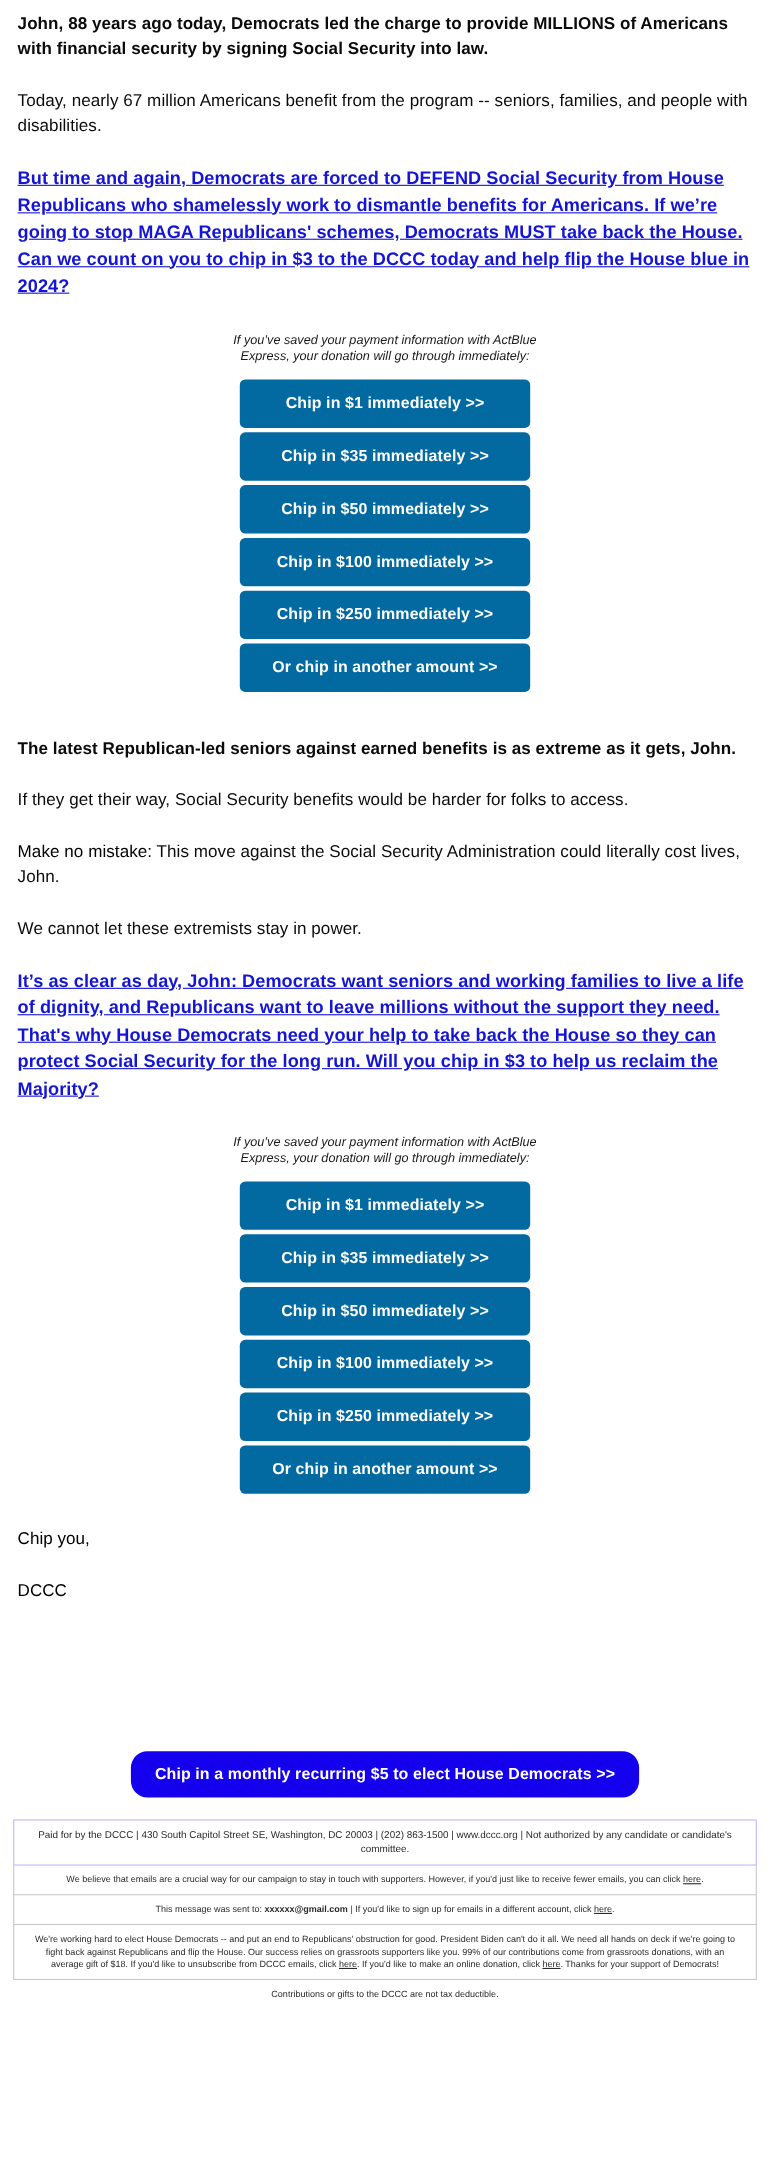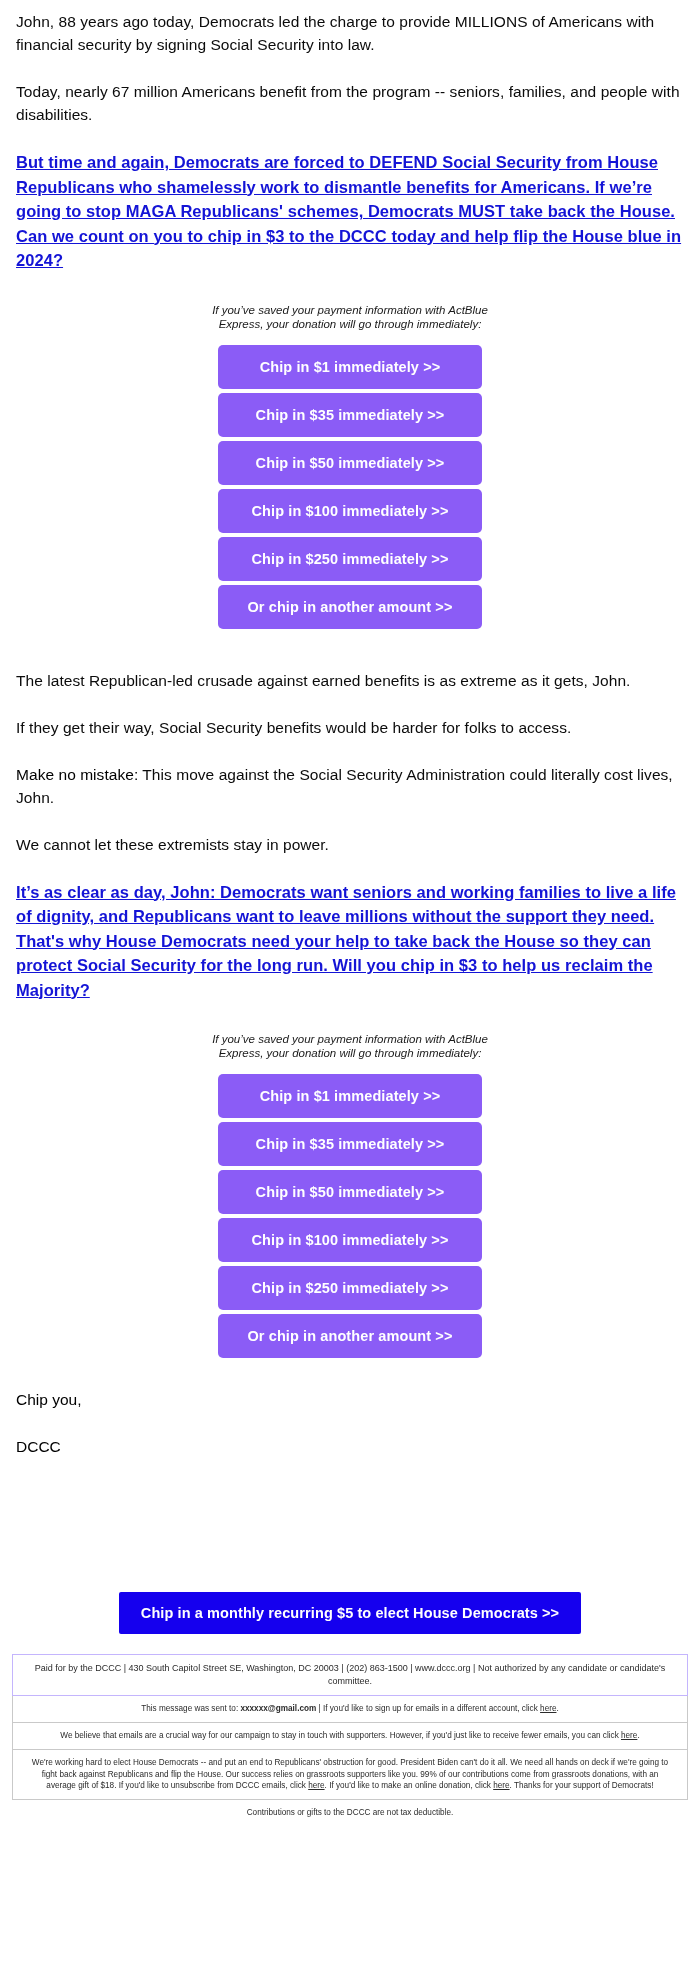--- a/index.html
+++ b/index.html
@@ -23,21 +23,21 @@
   .body-copy {
     padding: 0 16px;
   }
   p.para {
     font-size: 15.5px;
     line-height: 23px;
     margin: 0 0 24px 0;
     color: #0b0b0b;
     letter-spacing: 0.05px;
   }
-  p.para:first-child { margin-top: 10px; }
+  p.para:first-child { margin-top: 10px; font-weight: bold; }
   .bold-inline { font-weight: normal; color: #000; }
 
   a.blue-link {
     display: block;
     font-size: 16.5px;
     line-height: 24.5px;
     font-weight: bold;
     color: #1414d6;
     margin: 0 0 24px 0;
     letter-spacing: 0.05px;
@@ -58,21 +58,21 @@
   }
   .btn-col {
     width: 264px;
     margin: 0 auto;
   }
   a.chip-btn {
     display: block;
     width: 264px;
     height: 44px;
     line-height: 44px;
-    background: #8b5cf6;
+    background: #0369a1;
     color: #ffffff;
     font-size: 14.5px;
     font-weight: bold;
     text-align: center;
     text-decoration: none;
     border-radius: 5px;
     margin-bottom: 4px;
     letter-spacing: 0.1px;
   }
   a.chip-btn:last-child { margin-bottom: 0; }
@@ -90,21 +90,21 @@
     padding: 6px 0 20px 0;
   }
   a.monthly-btn {
     display: inline-block;
     background: #1500ee;
     color: #ffffff;
     font-size: 14.5px;
     font-weight: bold;
     text-decoration: none;
     padding: 13px 22px;
-    border-radius: 2px;
+    border-radius: 15px;
     letter-spacing: 0.1px;
   }
 
   .footer {
     padding: 0 12px 10px 12px;
   }
   .paid-for {
     border: 1px solid #c4b5fd;
     padding: 7px 10px;
     text-align: center;
@@ -151,21 +151,21 @@
       <a href="#" class="chip-btn">Chip in $1 immediately &gt;&gt;</a>
       <a href="#" class="chip-btn">Chip in $35 immediately &gt;&gt;</a>
       <a href="#" class="chip-btn">Chip in $50 immediately &gt;&gt;</a>
       <a href="#" class="chip-btn">Chip in $100 immediately &gt;&gt;</a>
       <a href="#" class="chip-btn">Chip in $250 immediately &gt;&gt;</a>
       <a href="#" class="chip-btn">Or chip in another amount &gt;&gt;</a>
     </div>
   </div>
 
   <div class="body-copy" style="padding-top:26px;">
-    <p class="para">The latest Republican-led crusade against earned benefits is as extreme as it gets, John.</p>
+    <p class="para">The latest Republican-led seniors against earned benefits is as extreme as it gets, John.</p>
     <p class="para">If they get their way, Social Security benefits would be harder for folks to access.</p>
     <p class="para"><span class="bold-inline">Make no mistake:</span><span> This move against the Social Security Administration could literally cost lives, John.</span></p>
     <p class="para">We cannot let these extremists stay in power.</p>
     <a href="#" class="blue-link">It’s as clear as day, John: Democrats want seniors and working families to live a life of dignity, and Republicans want to leave millions without the support they need. That's why House Democrats need your help to take back the House so they can protect Social Security for the long run. Will you chip in $3 to help us reclaim the Majority?</a>
   </div>
 
   <div class="ask-block">
     <div class="actblue-note">If you’ve saved your payment information with ActBlue Express, your donation will go through immediately:</div>
     <div class="btn-col">
       <a href="#" class="chip-btn">Chip in $1 immediately &gt;&gt;</a>
@@ -185,25 +185,25 @@
   <div class="spacer-tall"></div>
 
   <div class="monthly-wrap">
     <a href="#" class="monthly-btn">Chip in a monthly recurring $5 to elect House Democrats &gt;&gt;</a>
   </div>
 
   <div class="footer">
     <div class="paid-for">Paid for by the DCCC | 430 South Capitol Street SE, Washington, DC 20003 | (202) 863-1500 | www.dccc.org | Not authorized by any candidate or candidate's committee.</div>
 
     <div class="fine-row">
+      <span>We believe that emails are a crucial way for our campaign to stay in touch with supporters. However, if you'd just like to receive fewer emails, you can click </span><a href="#">here</a><span>.</span>
+    </div>
+
+    <div class="fine-row">
       <span>This message was sent to: </span><strong>xxxxxx@gmail.com</strong><span> | If you'd like to sign up for emails in a different account, click </span><a href="#">here</a><span>.</span>
-    </div>
-
-    <div class="fine-row">
-      <span>We believe that emails are a crucial way for our campaign to stay in touch with supporters. However, if you'd just like to receive fewer emails, you can click </span><a href="#">here</a><span>.</span>
     </div>
 
     <div class="fine-row tight">
       <span>We're working hard to elect House Democrats -- and put an end to Republicans' obstruction for good. President Biden can't do it all. We need all hands on deck if we're going to fight back against Republicans and flip the House. Our success relies on grassroots supporters like you. 99% of our contributions come from grassroots donations, with an average gift of $18. If you'd like to unsubscribe from DCCC emails, click </span><a href="#">here</a><span>. If you'd like to make an online donation, click </span><a href="#">here</a><span>. Thanks for your support of Democrats!</span>
     </div>
 
     <div class="fine-last">Contributions or gifts to the DCCC are not tax deductible.</div>
   </div>
 
 </div>

